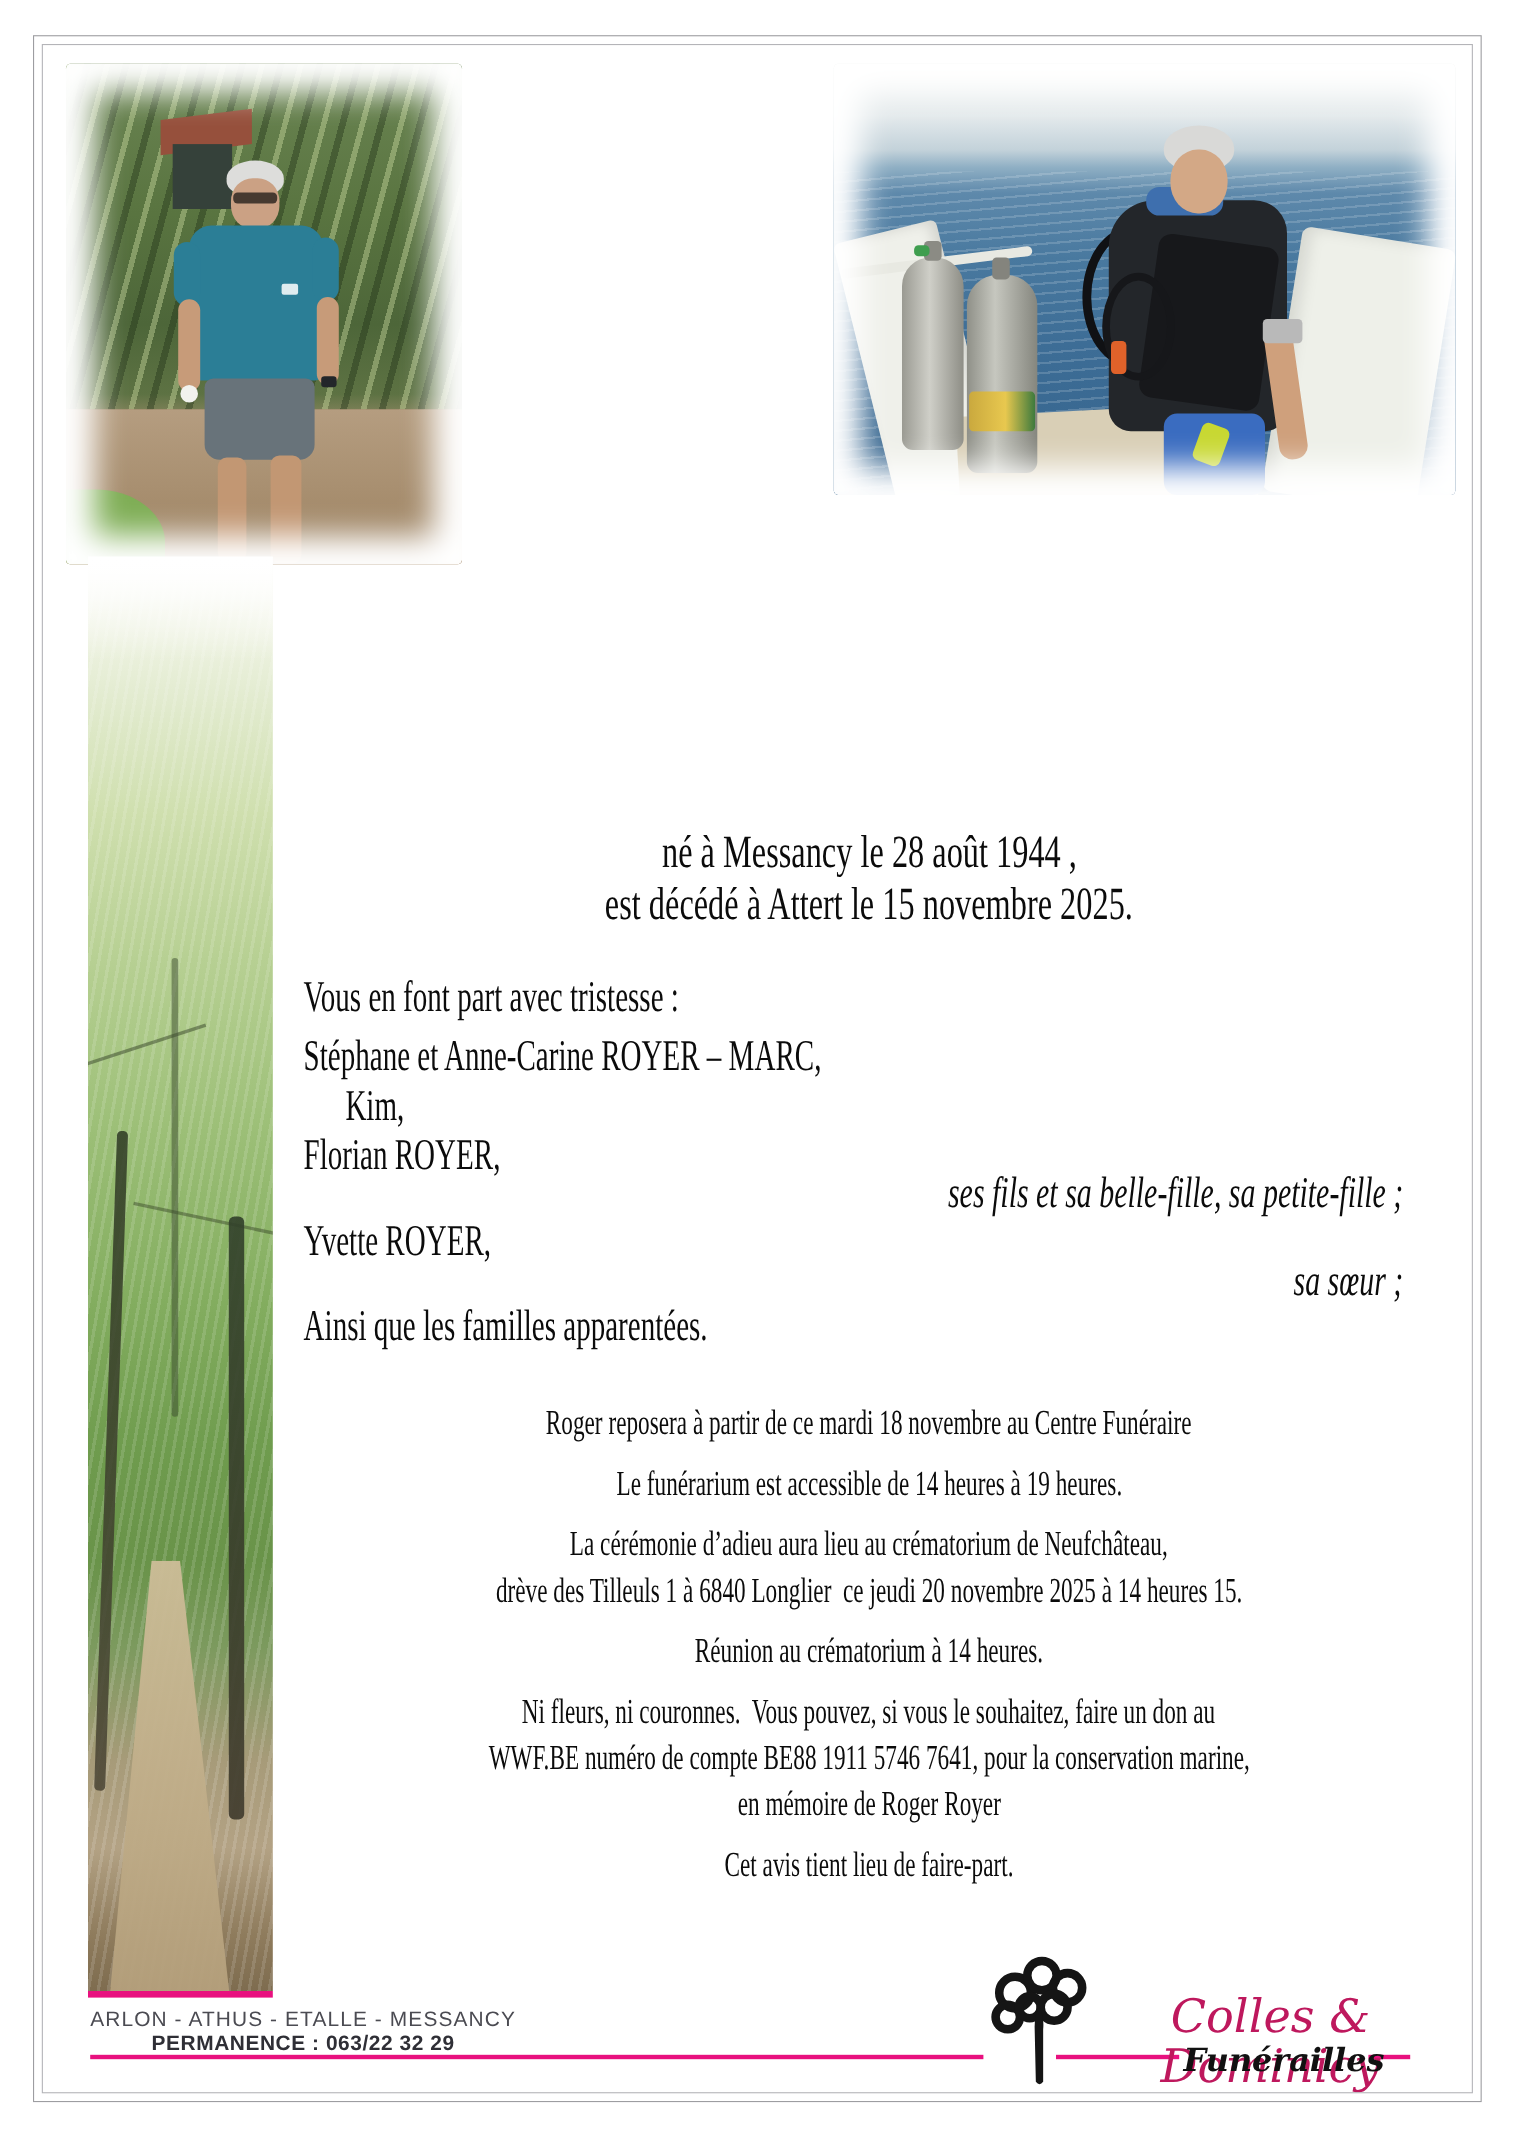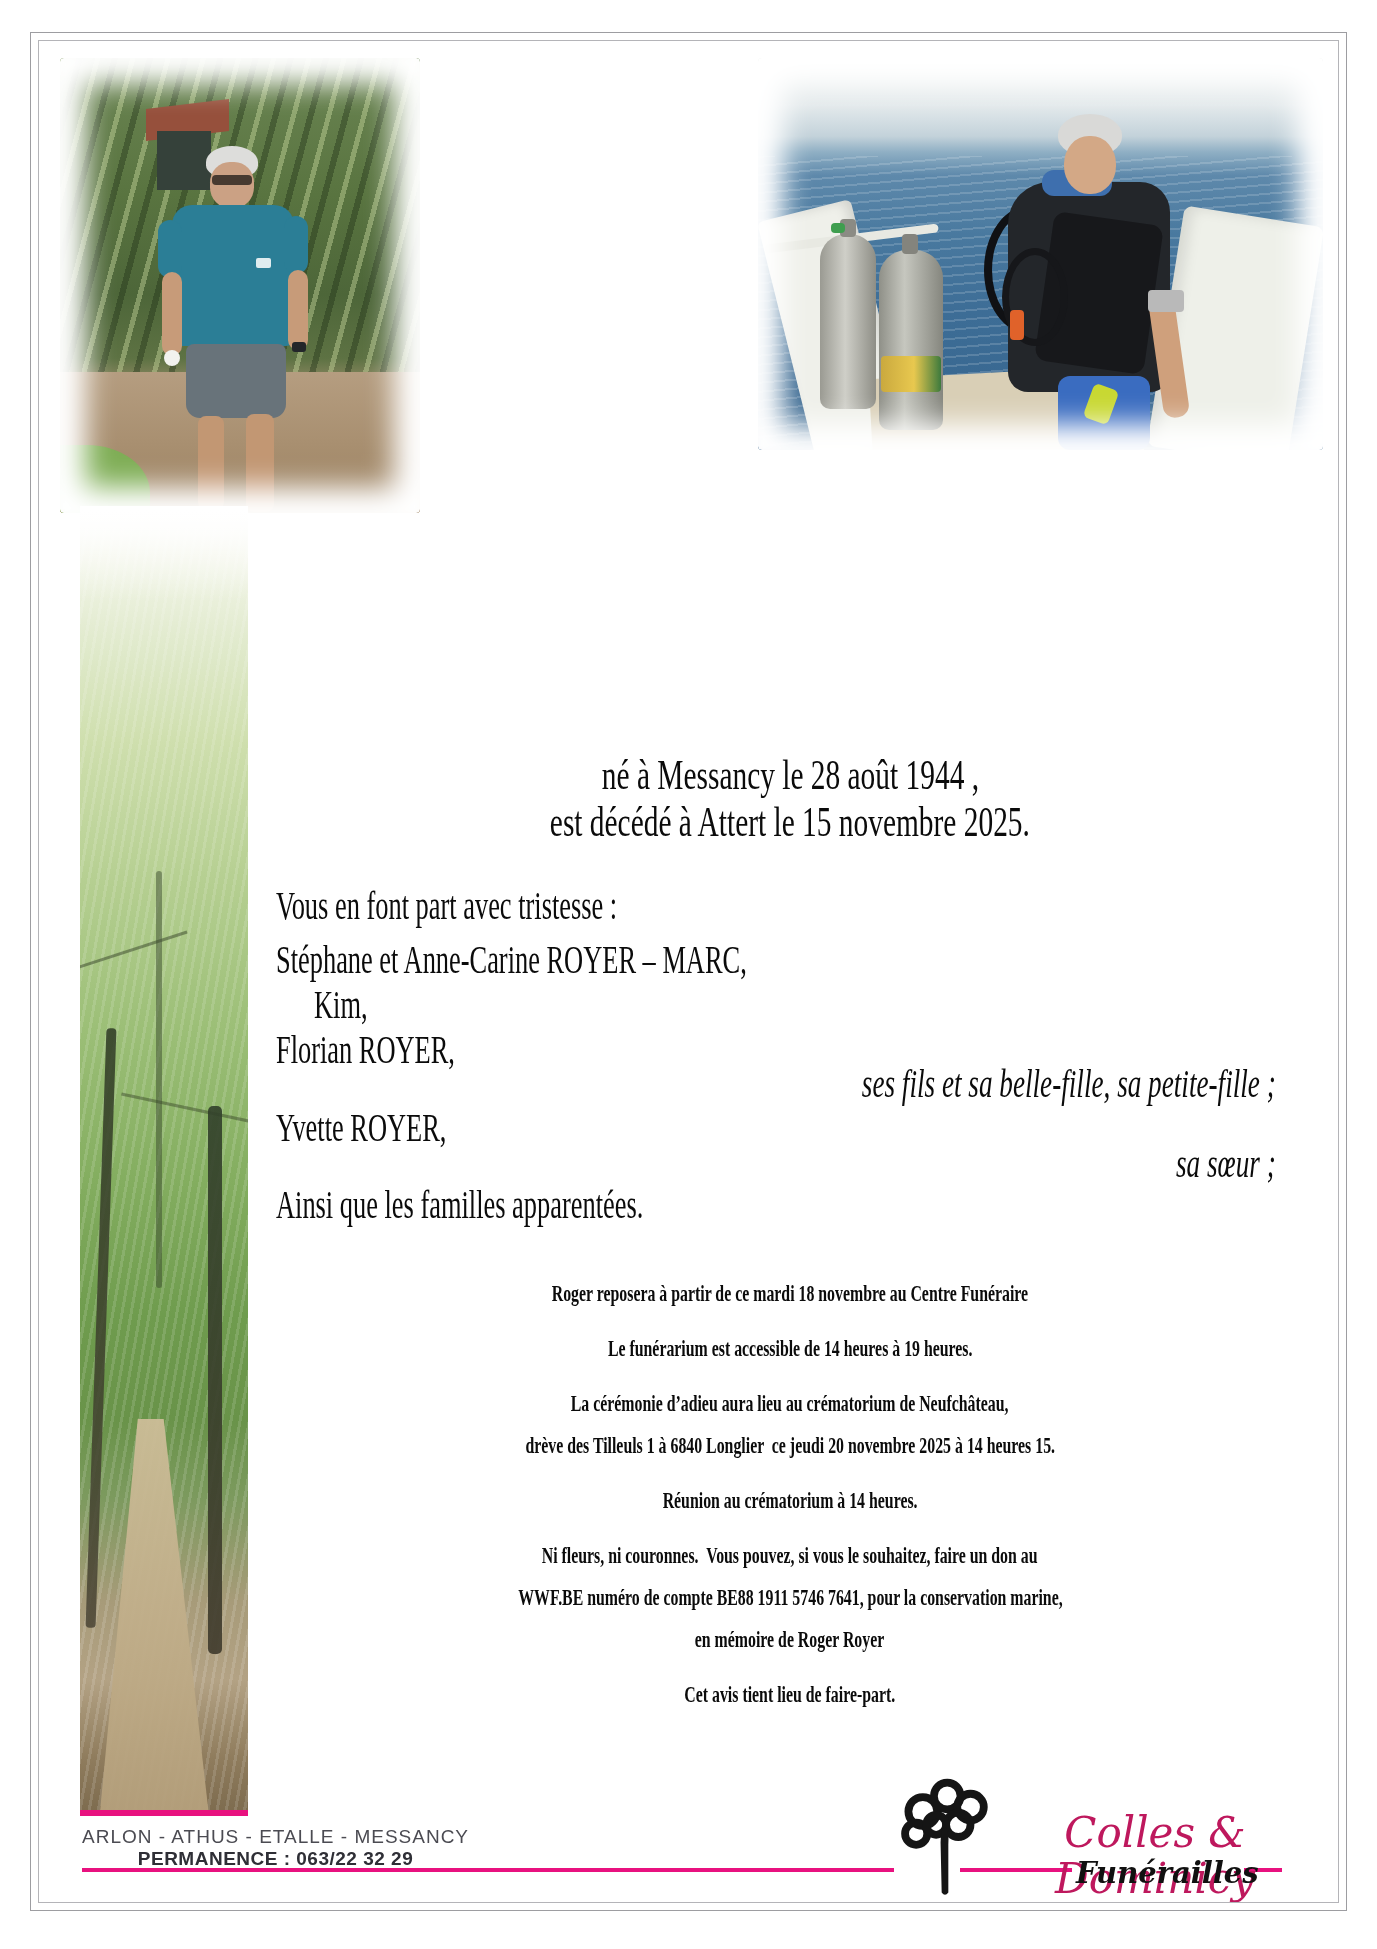--- a/index.html
+++ b/index.html
@@ -33,22 +33,22 @@
   .dates .cline>span{transform:scaleX(.70);}
 
   
   .family{position:absolute;left:276px;top:884px;width:1000px;font-size:40px;line-height:44px;}
   .family .row{position:absolute;left:0;width:1000px;}
   .family .lline>span{transform:scaleX(.66);}
   .family .rline>span{transform:scaleX(.68);font-style:italic;}
   .indent{padding-left:38px;}
 
   
-  .ceremony{position:absolute;left:240px;top:1272px;width:1100px;font-weight:bold;
-            font-size:24px;line-height:42px;}
+  .ceremony{position:absolute;left:240px;top:1272px;width:1100px;font-weight:normal;
+            font-size:32px;line-height:42px;}
   .ceremony .cline>span{transform:scaleX(.66);}
   .para{margin-top:13px;}
 
   
   .footer-info{position:absolute;left:82px;top:1826px;height:30px;display:flex;
                align-items:center;font-family:"Liberation Sans",sans-serif;flex-direction:column;}
   .footer-regions{font-size:19px;letter-spacing:1px;color:#4b4b52;}
   .footer-sep{width:3px;height:26px;background:var(--pink);margin:0 16px;}
   .footer-permanence{font-size:19px;letter-spacing:.5px;color:#2f2f36;font-weight:bold;}
 

